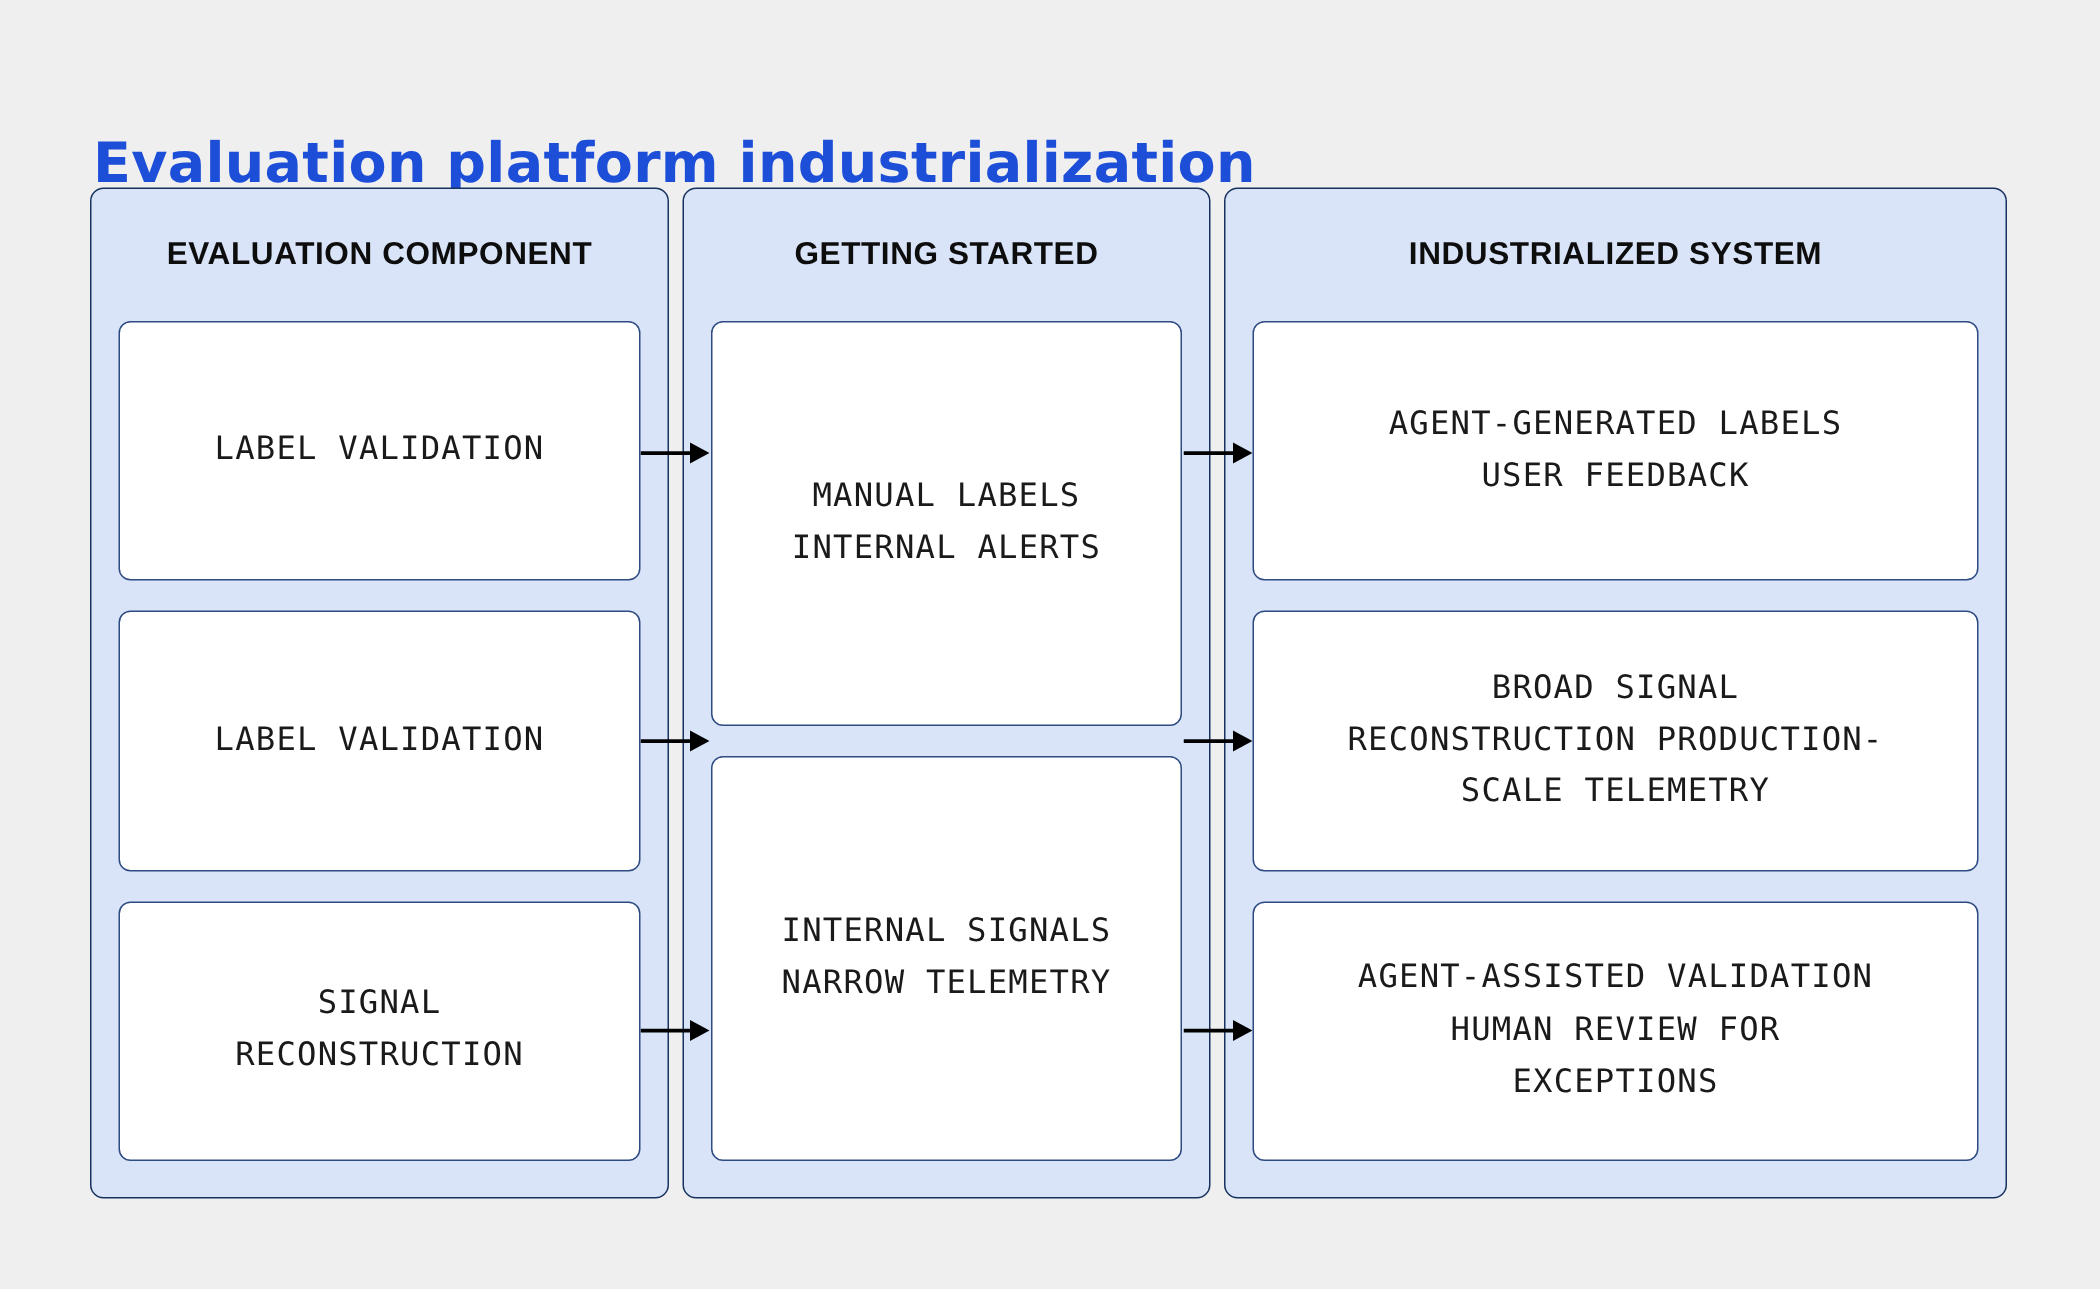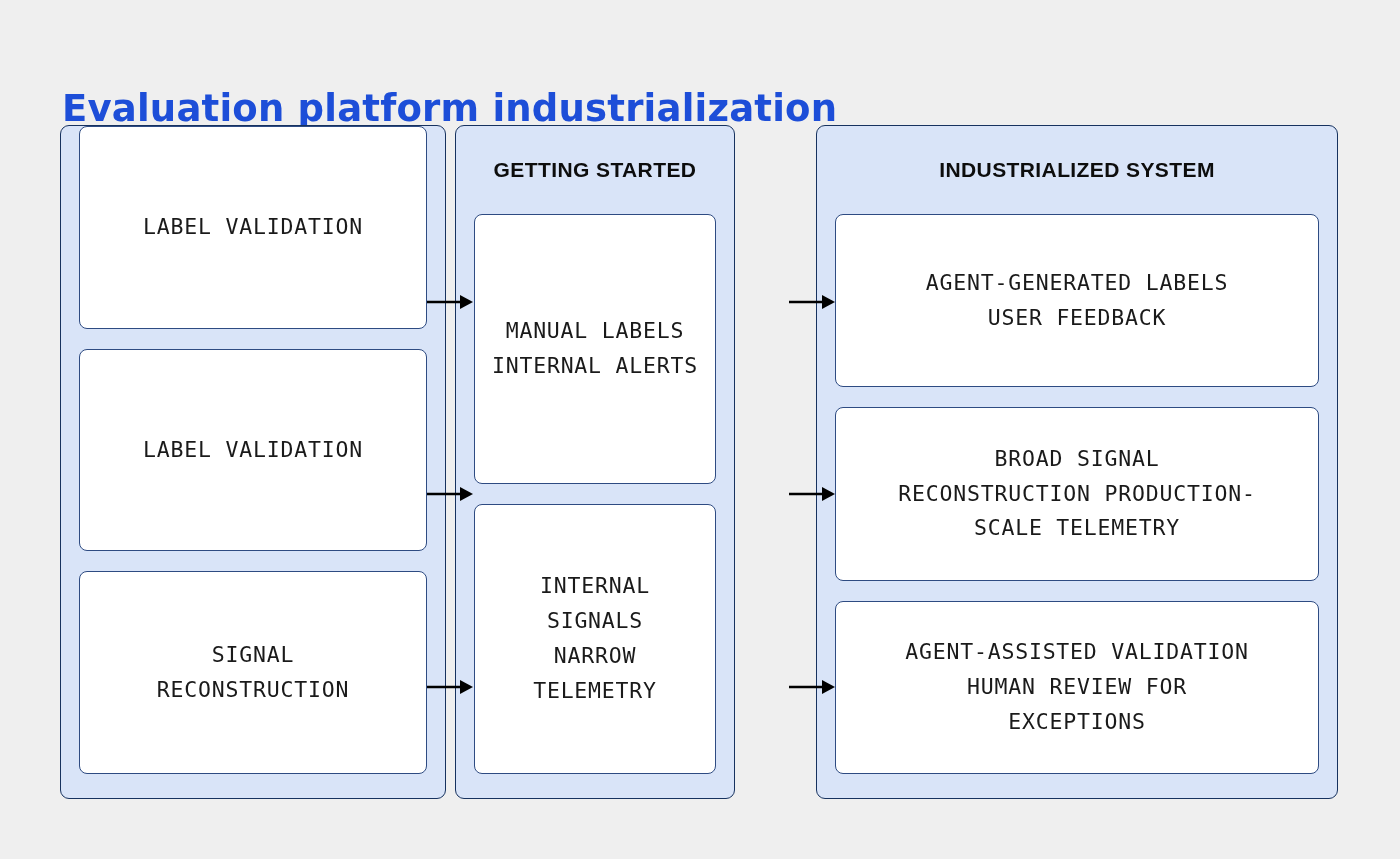--- a/index.html
+++ b/index.html
@@ -31,21 +31,21 @@
     height: 674px;
     background: #d9e4f8;
     border: 1.5px solid #17325f;
     border-radius: 9px;
     box-sizing: border-box;
     display: flex;
     flex-direction: column;
     padding: 0 18px 24px 18px;
   }
   .panel-1 { left: 60px;  width: 386px; }
-  .panel-2 { left: 455px; width: 280px; }
+  .panel-2 { left: 455px; width: 352px; }
   .panel-3 { left: 816px; width: 522px; }
   .panel-header {
     flex: 0 0 auto;
     height: 88px;
     display: flex;
     align-items: center;
     justify-content: center;
     font-size: 21px;
     font-weight: 700;
     color: #0d0d0d;
@@ -87,20 +87,21 @@
   .row-3 { top: 678px; }
 </style>
 </head>
 <body>
 
 <div class="canvas">
 
   <h1 class="page-title">Evaluation platform industrialization</h1>
 
   <div class="panel panel-1">
+    <div class="panel-header">EVALUATION COMPONENT</div>
     <div class="card">
       <div class="card-text">LABEL VALIDATION</div>
     </div>
     <div class="card">
       <div class="card-text">LABEL VALIDATION</div>
     </div>
     <div class="card">
       <div class="card-text">SIGNAL
 RECONSTRUCTION</div>
     </div>

